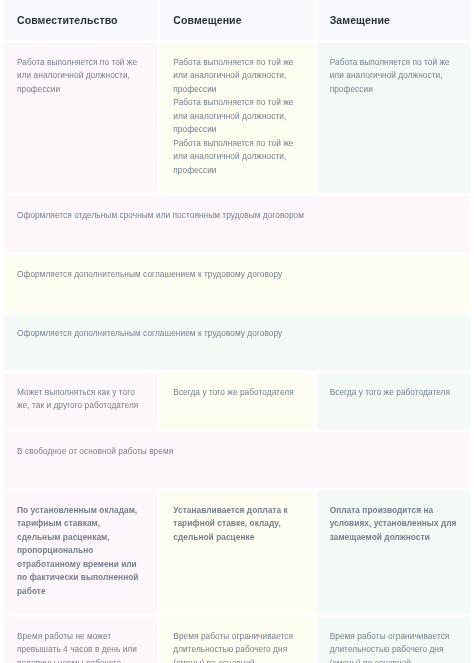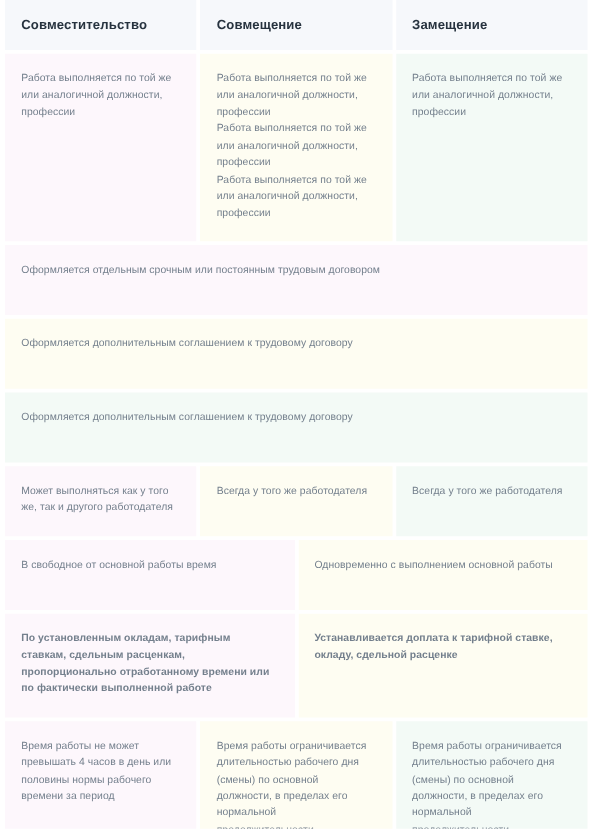--- a/index.html
+++ b/index.html
@@ -119,30 +119,30 @@
           <p>Всегда у того же работодателя</p>
         </div>
         <div class="cell col-3">
           <p>Всегда у того же работодателя</p>
         </div>
       </div>
       <div class="table-row" style="margin-top: 3px;">
         <div class="cell col-1">
           <p>В свободное от основной работы время</p>
         </div>
-        <div class="cell col-2">
-          <p>Одновременно с выполнением основной работы</p>
-        </div>
       </div>
       <div class="table-row" style="margin-top: 3px; font-weight: bold;">
         <div class="cell col-1">
           <p>По установленным окладам, тарифным ставкам, сдельным расценкам, пропорционально отработанному времени или по фактически выполненной работе</p>
         </div>
         <div class="cell col-2">
           <p>Устанавливается доплата к тарифной ставке, окладу, сдельной расценке</p>
+        </div>
+        <div class="cell col-3">
+          <p>Оплата производится на условиях, установленных для замещаемой должности</p>
         </div>
       </div>
       <div class="table-row" style="margin-top: 3px;">
         <div class="cell col-1">
           <p>Время работы не может превышать 4 часов в день или половины нормы рабочего времени за период</p>
         </div>
         <div class="cell col-2">
           <p>Время работы ограничивается длительностью рабочего дня (смены) по основной должности, в пределах его нормальной продолжительности</p>
         </div>
         <div class="cell col-3">

